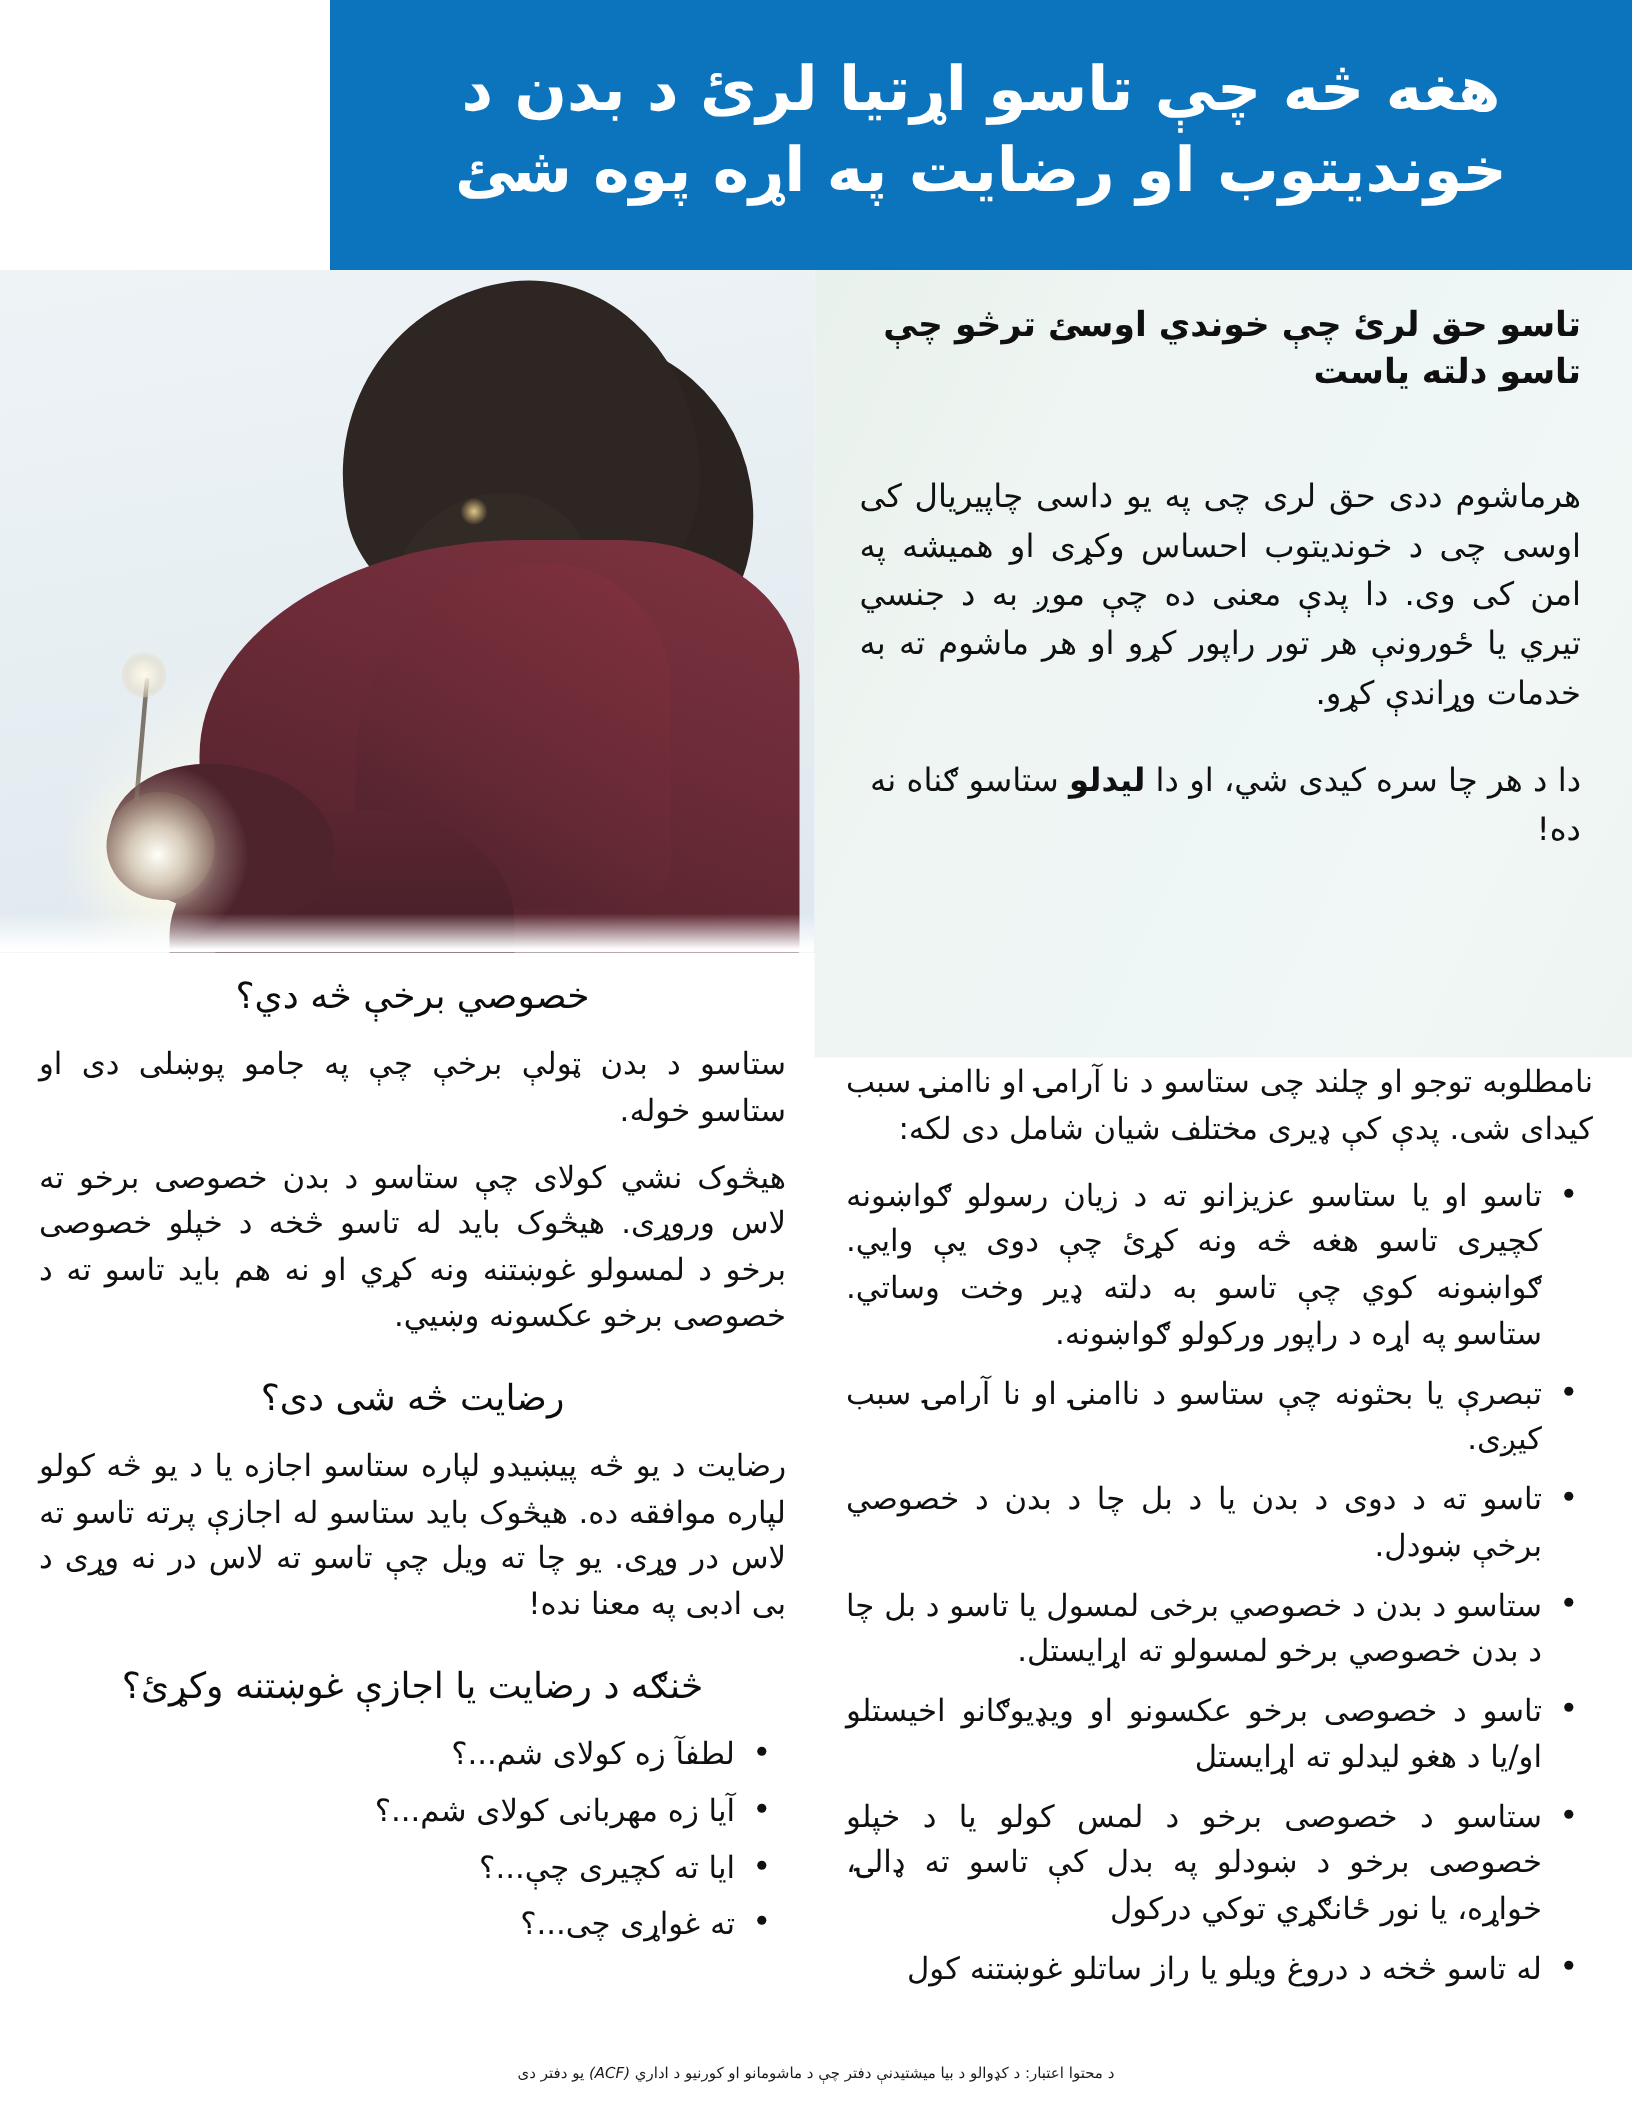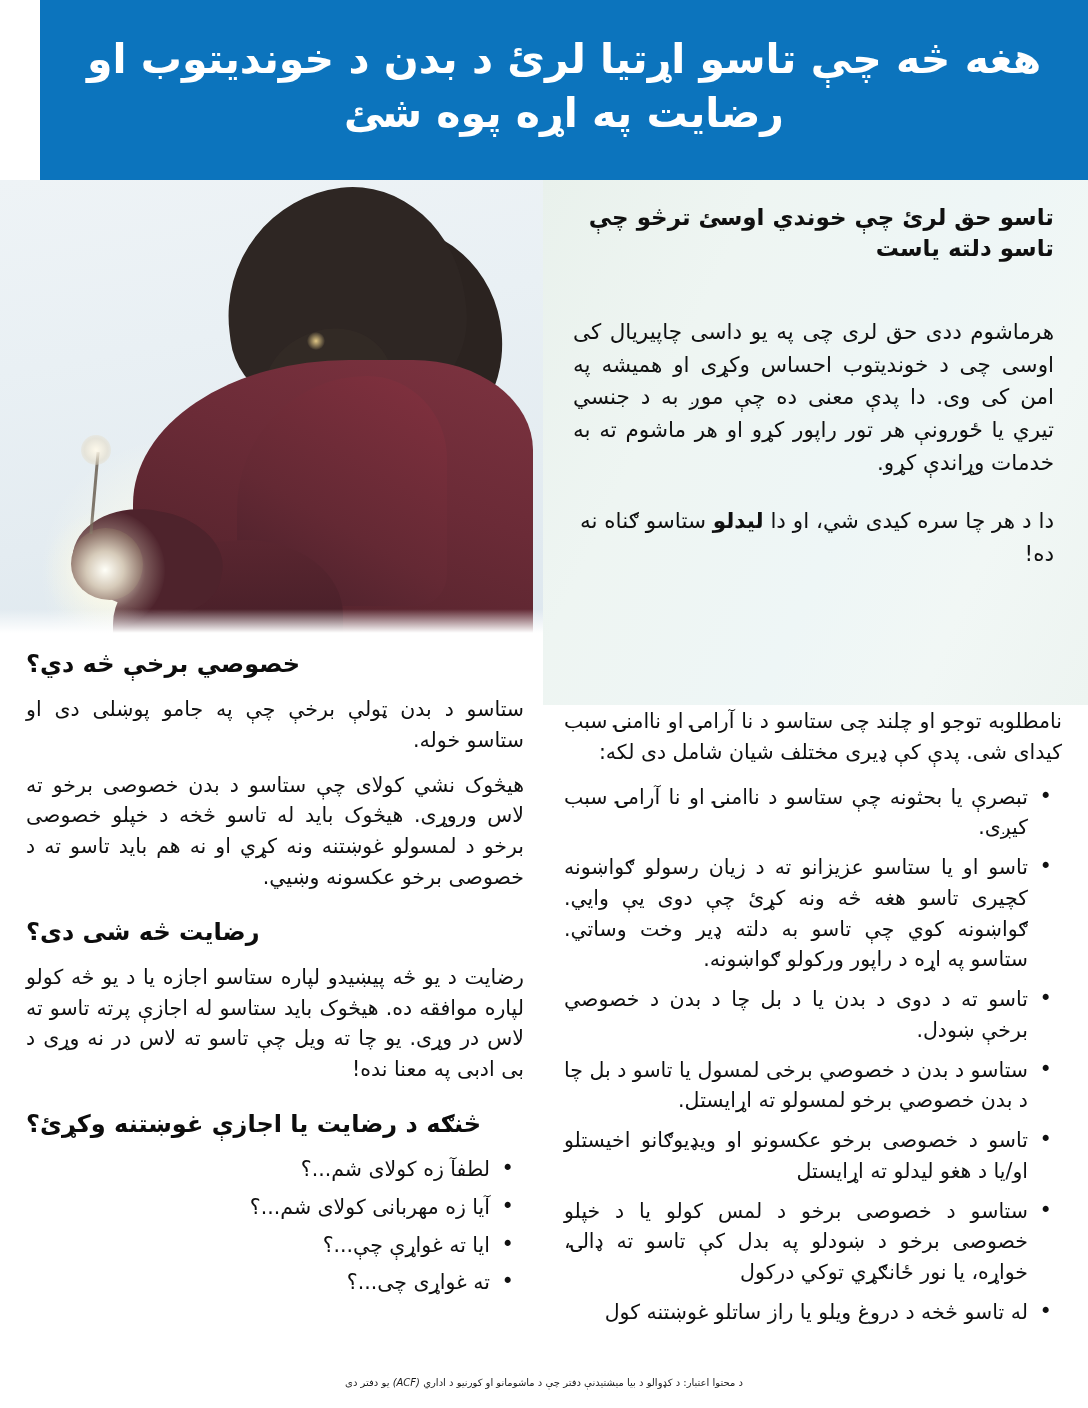--- a/index.html
+++ b/index.html
@@ -12,21 +12,21 @@
     width: 1088px;
     height: 1408px;
     font-family: "DejaVu Sans", "Liberation Sans", sans-serif;
     color: #111111;
     overflow: hidden;
     position: relative;
   }
 
   
   .header-band {
-    width: 1048px;
+    width: 868px;
     height: 180px;
     background: #0c74bd;
     box-sizing: border-box;
     display: flex;
     align-items: center;
     justify-content: center;
     padding: 6px 46px 14px 46px;
   }
   .header-title {
     color: #ffffff;
@@ -227,23 +227,23 @@
     padding: 14px 26px 0 26px;
     box-sizing: border-box;
     gap: 40px;
   }
   .col {
     width: 498px;
     direction: rtl;
   }
   .section-heading {
     font-size: 24px;
-    font-weight: bold;
+    font-weight: normal;
     line-height: 1.3;
-    text-align: left;
+    text-align: center;
     direction: rtl;
     color: #0d0d0d;
     margin: 0 0 14px 0;
   }
   .col-left .section-heading { margin-bottom: 26px; }
   .body-para {
     font-size: 20.5px;
     line-height: 1.5;
     text-align: justify;
     text-align-last: right;
@@ -336,22 +336,22 @@
   </div>
 
 </div>
 
 <div class="columns">
 
   <div class="col col-left">
     <h2 class="section-heading">جنسي تیري یا ځورونه څه ده؟</h2>
     <p class="body-para">نامطلوبه توجو او چلند چی ستاسو د نا آرامۍ او ناامنۍ سبب کیدای شی. پدې کې ډیری مختلف شیان شامل دی لکه:</p>
     <ul class="bullet-list">
+      <li>تاسو او یا ستاسو عزیزانو ته د زیان رسولو ګواښونه کچیری تاسو هغه څه ونه کړئ چې دوی یې وایي. ګواښونه کوي چې تاسو به دلته ډیر وخت وساتي. ستاسو په اړه د راپور ورکولو ګواښونه.</li>
       <li>تبصرې یا بحثونه چې ستاسو د ناامنۍ او نا آرامۍ سبب کیږی.</li>
-      <li>تاسو او یا ستاسو عزیزانو ته د زیان رسولو ګواښونه کچیری تاسو هغه څه ونه کړئ چې دوی یې وایي. ګواښونه کوي چې تاسو به دلته ډیر وخت وساتي. ستاسو په اړه د راپور ورکولو ګواښونه.</li>
       <li>تاسو ته د دوی د بدن یا د بل چا د بدن د خصوصي برخې ښودل.</li>
       <li>ستاسو د بدن د خصوصي برخی لمسول یا تاسو د بل چا د بدن خصوصي برخو لمسولو ته اړایستل.</li>
       <li>تاسو د خصوصی برخو عکسونو او ویډیوګانو اخیستلو او/یا د هغو لیدلو ته اړایستل</li>
       <li>ستاسو د خصوصی برخو د لمس کولو یا د خپلو خصوصی برخو د ښودلو په بدل کې تاسو ته ډالۍ، خواړه، یا نور ځانګړي توکي درکول</li>
       <li>له تاسو څخه د دروغ ویلو یا راز ساتلو غوښتنه کول</li>
     </ul>
   </div>
 
   <div class="col col-right">
 
@@ -364,21 +364,21 @@
     <div class="section-block">
       <h2 class="section-heading">رضایت څه شی دی؟</h2>
       <p class="body-para">رضایت د یو څه پیښیدو لپاره ستاسو اجازه یا د یو څه کولو لپاره موافقه ده. هیڅوک باید ستاسو له اجازې پرته تاسو ته لاس در وړی. یو چا ته ویل چې تاسو ته لاس در نه وړی د بی ادبی په معنا نده!</p>
     </div>
 
     <div class="section-block">
       <h2 class="section-heading">څنګه د رضایت یا اجازې غوښتنه وکړئ؟</h2>
       <ul class="bullet-list simple">
         <li>لطفآ زه کولای شم...؟</li>
         <li>آیا زه مهربانی کولای شم...؟</li>
-        <li>ایا ته غواړې چې...؟</li>
+        <li>ایا ته کچیری چې...؟</li>
         <li>ته غواړی چی...؟</li>
       </ul>
     </div>
 
   </div>
 </div>
 
 <div class="footer">
   <span class="footer-text"><span>د محتوا اعتبار: د کډوالو د بیا میشتیدنې دفتر چې د ماشومانو او کورنیو د اداري </span><i>(ACF)</i><span> یو  دفتر دی</span></span>
 </div>

